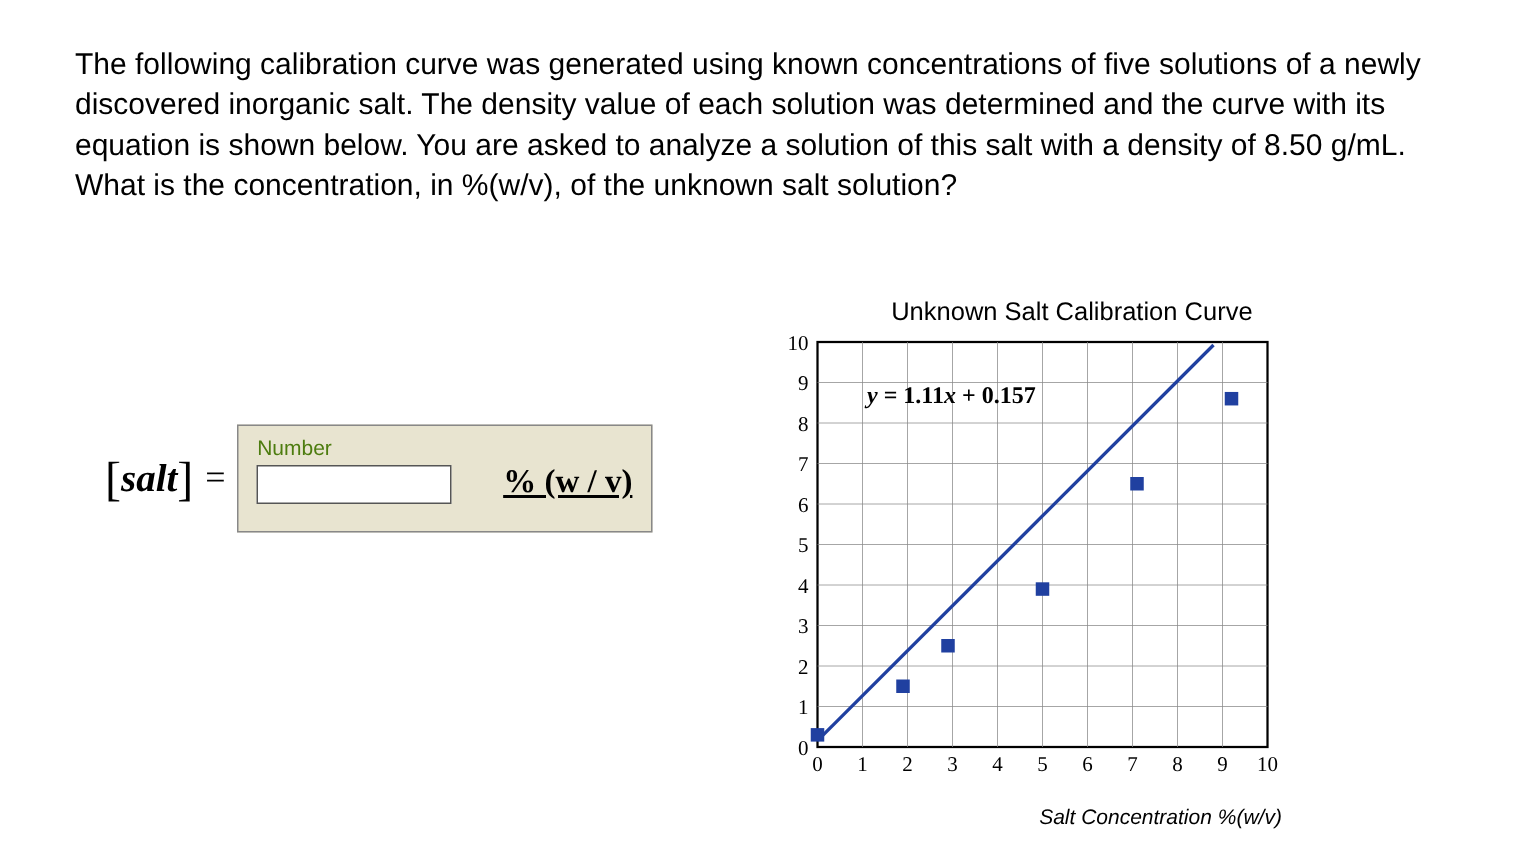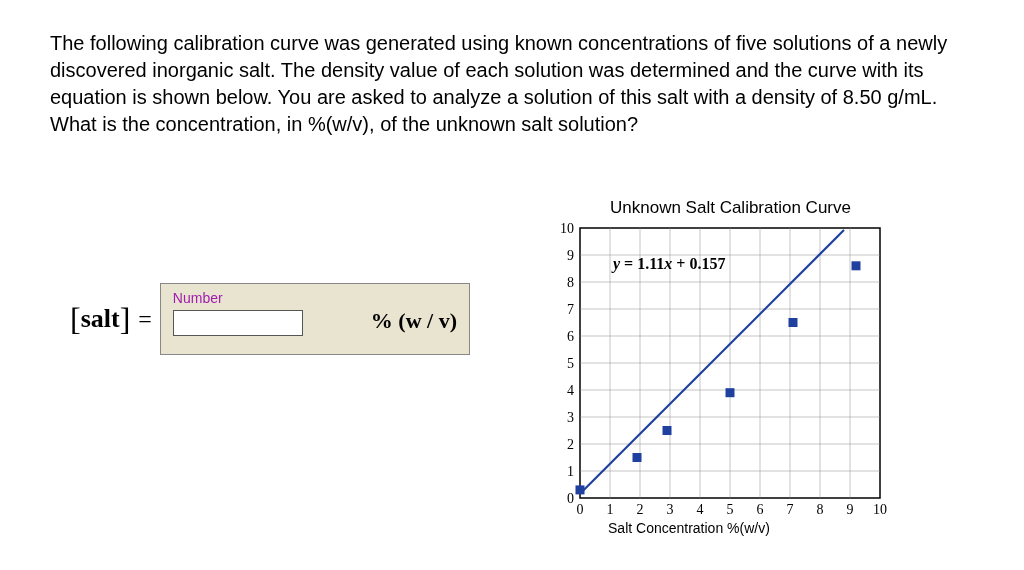--- a/index.html
+++ b/index.html
@@ -22,20 +22,21 @@
     }
     .input-area {
       display: flex;
       align-items: center;
       margin-top: 85px;
       margin-left: 20px;
     }
     .salt-label {
       font-family: 'Times New Roman', serif;
       font-size: 26px;
+      font-style: italic;
       font-weight: bold;
     }
     .bracket {
       font-family: 'Times New Roman', serif;
       font-size: 32px;
       font-weight: normal;
       font-style: normal;
     }
     .equals {
       font-family: 'Times New Roman', serif;
@@ -49,65 +50,68 @@
       padding: 10px 12px 18px 12px;
       position: relative;
       display: flex;
       align-items: flex-end;
     }
     .number-label {
       position: absolute;
       top: 6px;
       left: 12px;
       font-size: 14px;
-      color: #a21caf;
+      color: #4d7c0f;
     }
     .answer-input {
       width: 130px;
       height: 26px;
       border: 1px solid #555;
       background: white;
       margin-top: 16px;
       font-size: 14px;
       padding: 2px 4px;
       box-sizing: border-box;
     }
     .unit-label {
       font-family: 'Times New Roman', serif;
       font-size: 22px;
       font-weight: bold;
-      margin-left: 68px;
+      margin-left: 34px;
       margin-bottom: 2px;
+      text-decoration: underline;
     }
     .chart-area {
       margin-left: 80px;
     }
     .chart-title {
       font-size: 17px;
+      text-align: center;
       margin-bottom: 2px;
       margin-left: 60px;
     }
     .chart-wrap {
       display: flex;
     }
     .y-axis-label {
       font-size: 14px;
       text-align: right;
       padding-right: 6px;
       margin-top: 118px;
       line-height: 1.2;
     }
     .chart-svg {
       display: block;
     }
     .x-axis-label {
       font-size: 14px;
-      text-align: left;
+      text-align: right;
       margin-left: 58px;
-      margin-top: 0;
+      margin-top: 16px;
+      font-style: italic;
     }
     .tick-label-y {
       font-family: 'Times New Roman', serif;
       font-size: 14px;
       text-anchor: end;
     }
     .tick-label-x {
       font-family: 'Times New Roman', serif;
       font-size: 14px;
       text-anchor: middle;

